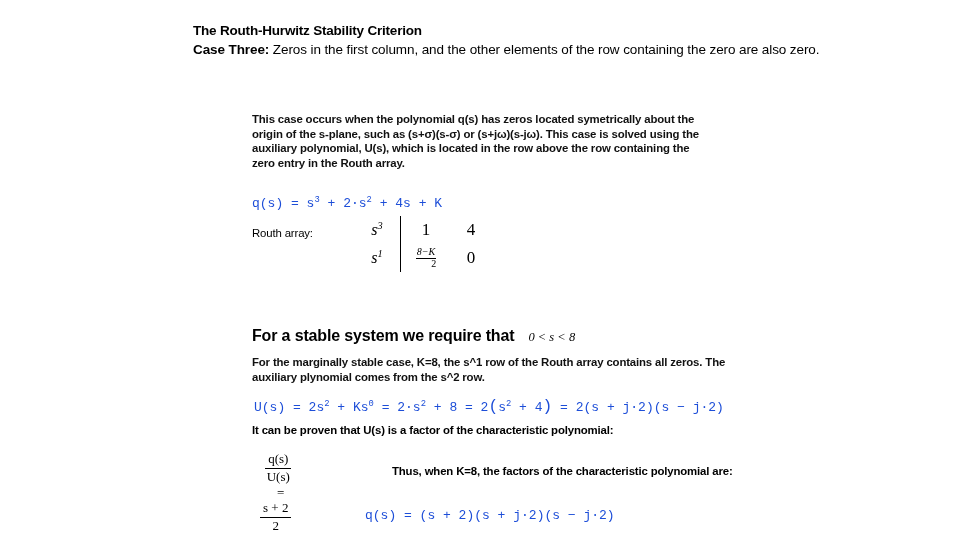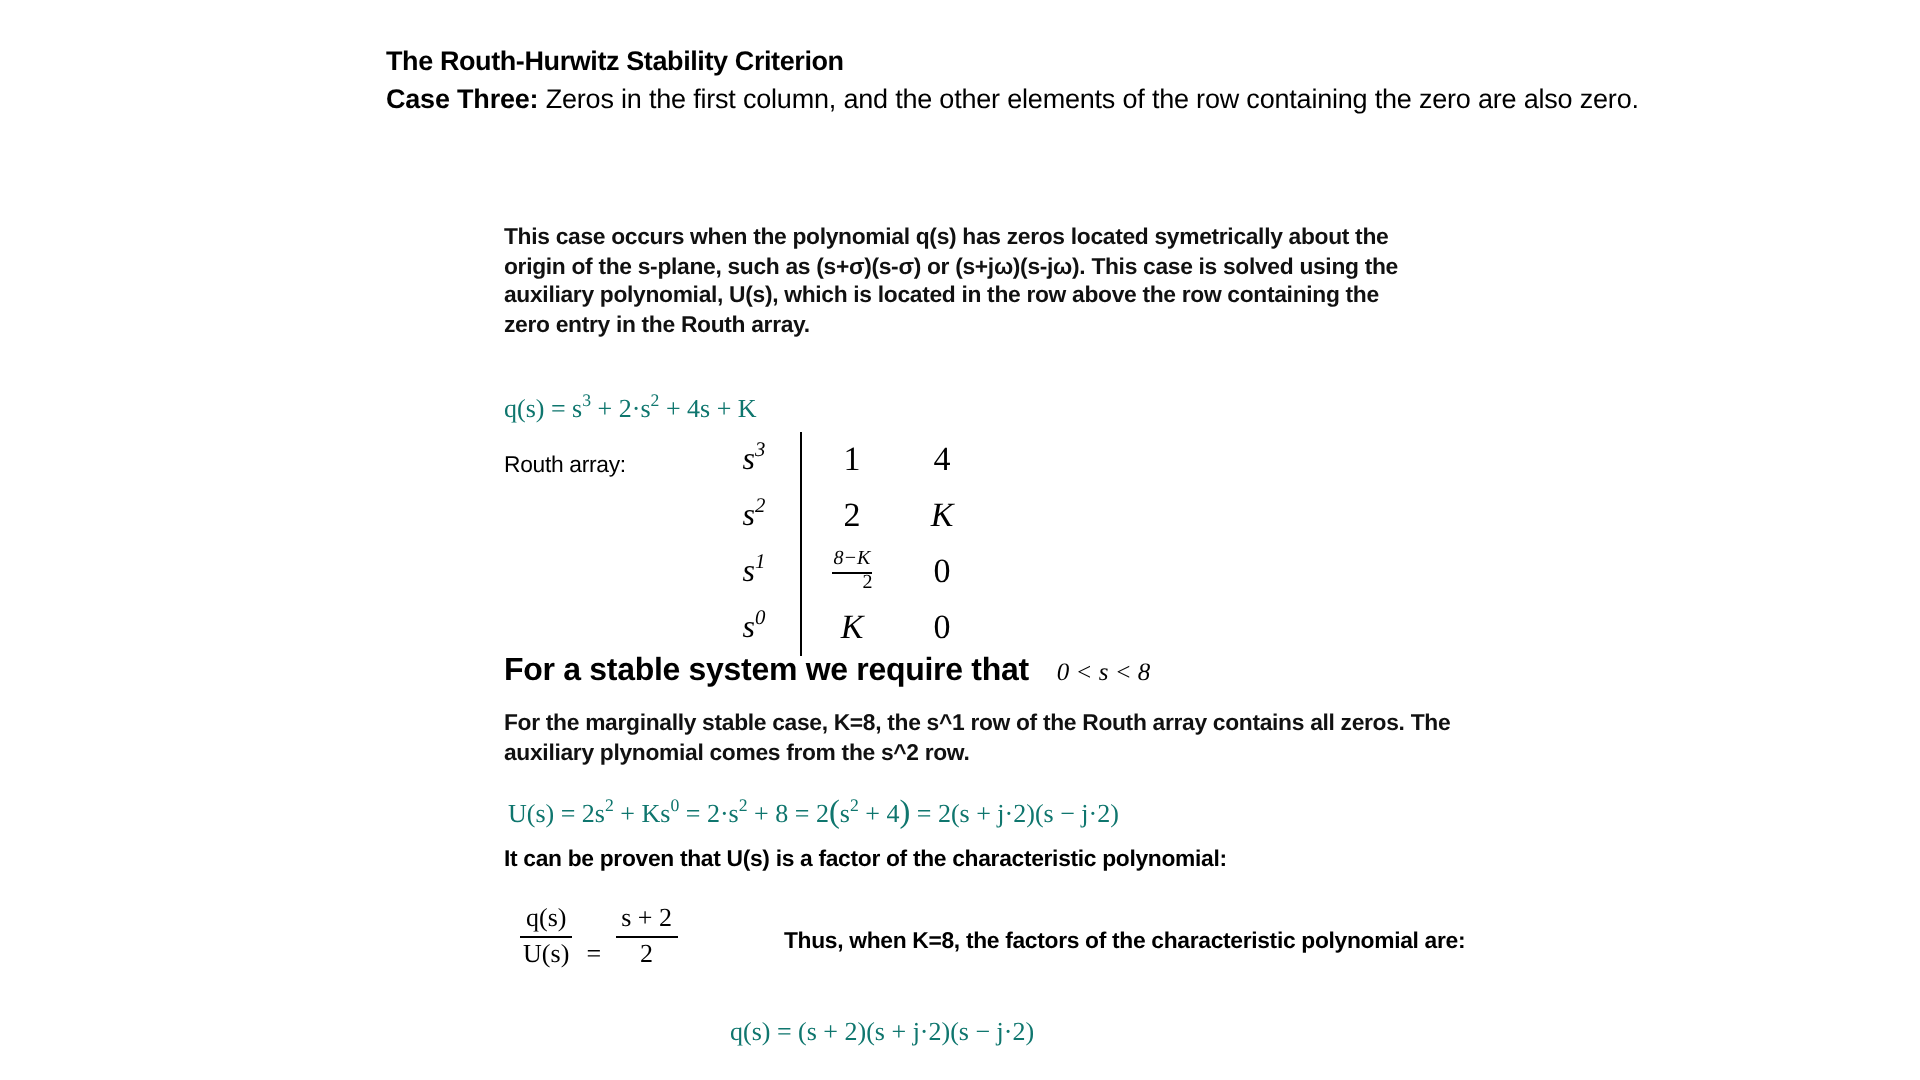--- a/index.html
+++ b/index.html
@@ -51,23 +51,23 @@
   .para {
     font-size: 11.4px;
     font-weight: bold;
     line-height: 14.6px;
     letter-spacing: -0.15px;
     color: #111;
   }
   .para.intro { width: 452px; }
 
   .serif-eq {
-    font-family: Liberation Serif, serif;
+    font-family: Liberation Mono, monospace;
     font-size: 13px;
-    color: #0f766e;
+    color: #1d4ed8;
   }
   sup, sub { font-size: 0.68em; }
 
   
   .eq-qs {
     position: absolute;
     left: 0px;
     top: 83px;
   }
 
@@ -175,20 +175,21 @@
 
   
   .bigfrac-row {
     position: absolute;
     left: 8px;
     top: 340px;
     display: flex;
     align-items: flex-end;
     font-family: "Liberation Serif", serif;
     font-size: 13px;
+    flex-direction: column;
   }
   .bigfrac {
     display: inline-block;
     text-align: center;
     line-height: 1.15;
   }
   .bigfrac .num {
     display: block;
     border-bottom: 1.2px solid #000;
     padding: 0 3px 1px 3px;
@@ -235,44 +236,32 @@
 
     <div class="routh-wrap">
       <div class="routh-label">Routh array:</div>
       <table class="routh-table">
         <tbody>
             <tr>
           <td class="rb-pow"><i>s</i><sup>3</sup></td>
           <td class="rb-div"></td>
           <td class="rb-c1">1</td>
           <td class="rb-c2" style="font-style:normal;">4</td>
-        </tr>
-        <tr>
-          <td class="rb-pow"><i>s</i><sup>2</sup></td>
-          <td class="rb-div"></td>
-          <td class="rb-c1">2</td>
-          <td class="rb-c2">K</td>
         </tr>
         <tr>
           <td class="rb-pow"><i>s</i><sup>1</sup></td>
           <td class="rb-div"></td>
           <td class="rb-c1">
             <span class="frac">
               <span class="num">8−K</span>
               <span class="den">2</span>
             </span>
           </td>
           <td class="rb-c2" style="font-style:normal;">0</td>
         </tr>
-        <tr>
-          <td class="rb-pow"><i>s</i><sup>0</sup></td>
-          <td class="rb-div"></td>
-          <td class="rb-c1 ital">K</td>
-          <td class="rb-c2" style="font-style:normal;">0</td>
-        </tr>
       </tbody>
         </table>
     </div>
 
     <div class="stable-line">
       <span class="lbl">For a stable system we require that</span><span class="ineq">0 &lt; s &lt; 8</span>
     </div>
 
     <div class="para marg-para">For the marginally stable case, K=8, the s^1 row of the Routh array contains all zeros.  The auxiliary plynomial comes from the s^2 row.</div>
 

